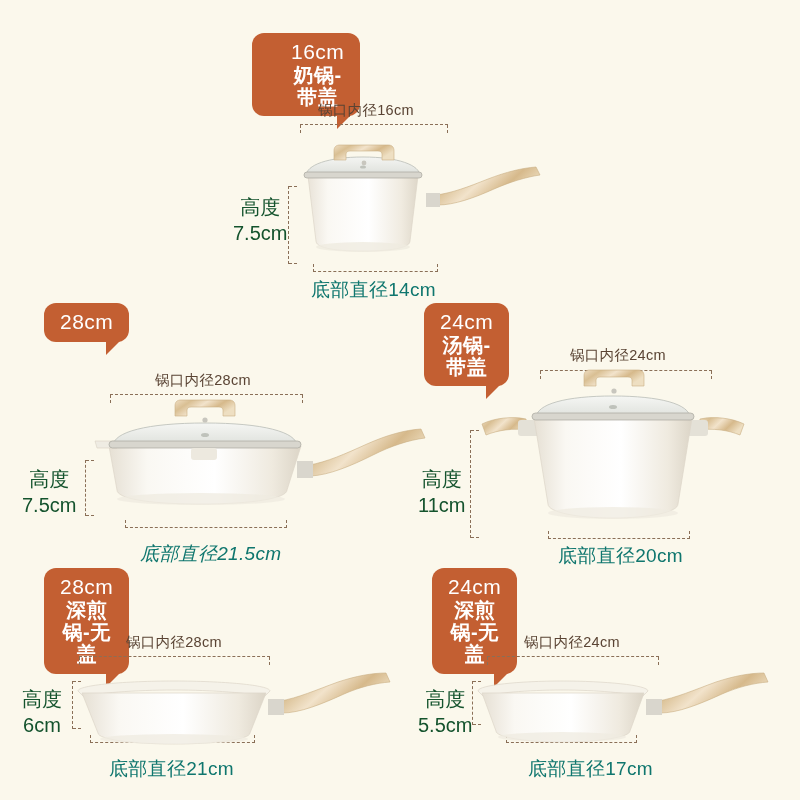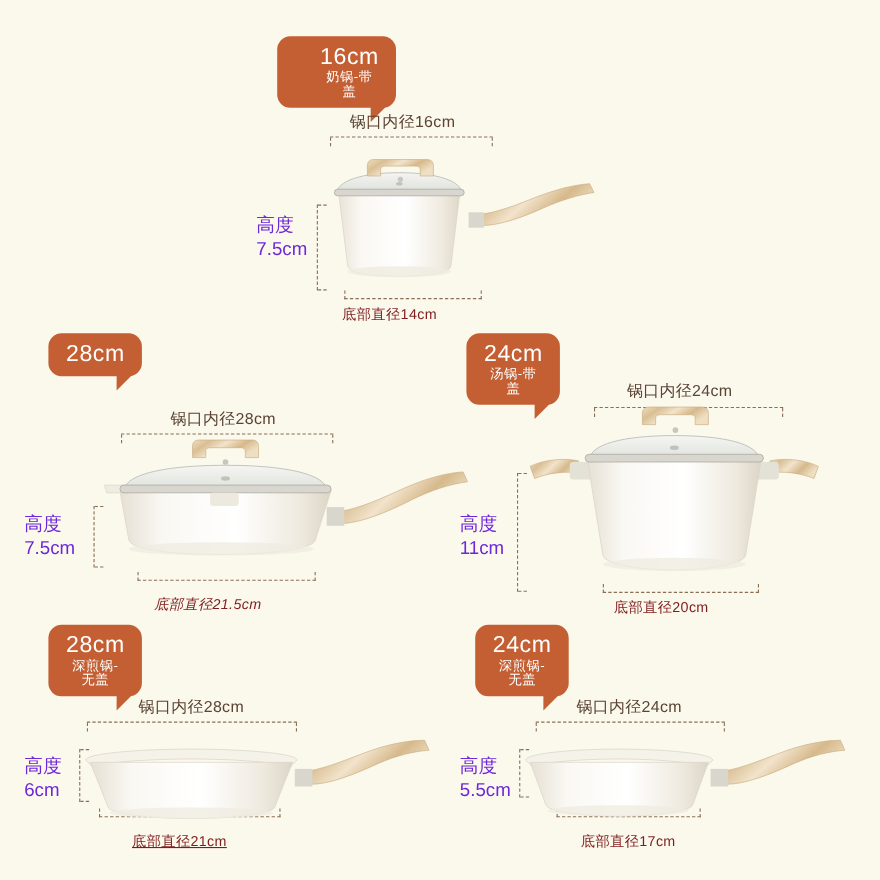--- a/index.html
+++ b/index.html
@@ -18,41 +18,41 @@
     position:absolute;
     background:#C35F32;
     border-radius:12px;
     color:#FFFFFF;
     text-align:center;
     padding:7px 16px 8px 16px;
     line-height:1.12;
     box-sizing:border-box;
   }
   .badge .bsize{font-size:21px;letter-spacing:.5px;}
-  .badge .bname{font-size:12px;font-weight:normal;letter-spacing:.5px;}
+  .badge .bname{font-size:20px;font-weight:bold;letter-spacing:.5px;}
   .badge .tail{
     position:absolute;
     right:8px;bottom:-13px;
     width:0;height:0;
     border-left:15px solid #C35F32;
     border-bottom:15px solid transparent;
   }
 
   
   .dim-top-label{
     position:absolute;font-size:14.5px;white-space:nowrap;
     color:#5A4434;letter-spacing:.3px;
   }
   .dim-bottom-label{
-    position:absolute;font-size:13px;white-space:nowrap;
-    color:#7f1d1d;letter-spacing:.3px;
+    position:absolute;font-size:19px;white-space:nowrap;
+    color:#0f766e;letter-spacing:.3px;
   }
   .dim-height-label{
-    position:absolute;font-size:17px;white-space:nowrap;
-    color:#6d28d9;text-align:left;line-height:1.32;
+    position:absolute;font-size:20px;white-space:nowrap;
+    color:#14532d;text-align:center;line-height:1.32;
   }
 
   
   .hbr{position:absolute;border-top:1px dashed #8A6F57;}
   .hbr::before,.hbr::after{
     content:"";position:absolute;top:0;
     border-left:1px dashed #8A6F57;height:8px;
   }
   .hbr::before{left:0;}
   .hbr::after{right:0;}
@@ -270,21 +270,21 @@
     <div class="dim-top-label" style="left:126px;top:633px;">锅口内径28cm</div>
     <div class="hbr down" style="left:79px;top:656px;width:191px;"></div>
 
     <div class="dim-height-label" style="left:22px;top:686px;">
       <div>高度</div>
       <div>6cm</div>
     </div>
     <div class="vbr" style="left:72px;top:681px;height:48px;"></div>
 
     <div class="hbr up" style="left:90px;top:742px;width:165px;"></div>
-    <div class="dim-bottom-label" style="left:120px;top:756px;text-decoration:underline;">底部直径21cm</div>
+    <div class="dim-bottom-label" style="left:109px;top:756px;">底部直径21cm</div>
 
     <div class="pot" style="left:72px;top:675px;">
       <svg width="320" height="80" viewBox="0 0 320 80">
         <defs>
           <linearGradient id="wood4" x1="0" y1="0" x2="1" y2="0.4">
             <stop offset="0" stop-color="#F0DFC4"></stop>
               <stop offset="0.25" stop-color="#D9BF93"></stop>
             <stop offset="0.5" stop-color="#F2E3CB"></stop>
               <stop offset="0.75" stop-color="#D6B98B"></stop>
             <stop offset="1" stop-color="#EEDFC2"></stop>

